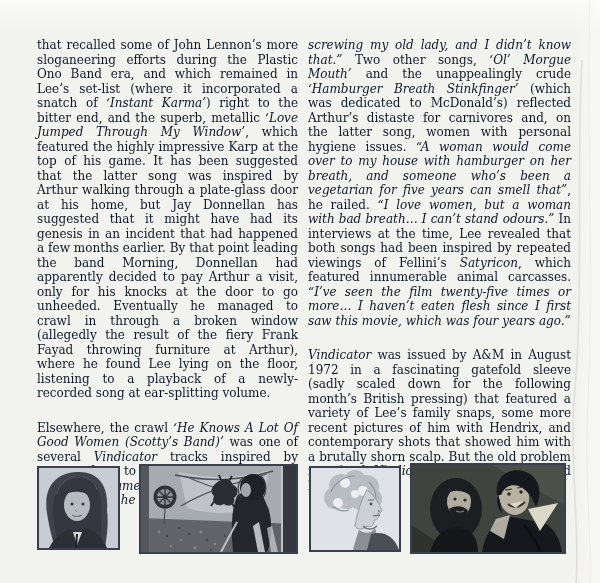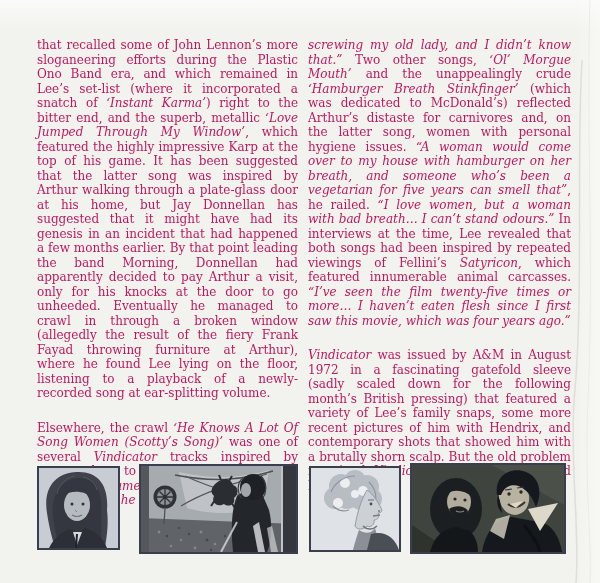--- a/index.html
+++ b/index.html
@@ -35,27 +35,27 @@
     position:absolute;
     border:2px solid var(--frame,#3b3e4c);
     box-sizing:border-box;
     background:#c8cdd3;
   }
   .photo svg { display:block; width:100%; height:100%; }
 </style>
 </head>
 <body>
 
-<div class="page" style="background: rgb(242, 242, 238); color: #be185d; --frame: #3b3e4c;">
+<div class="page" style="background: rgb(242, 242, 238); color: #0f172a; --frame: #3b3e4c;">
   <div class="top-shade"></div>
   <div class="right-shade"></div>
 
   <div class="col" style="left:37px; width:261px;">
       <p><span>that recalled some of John Lennon’s more sloganeering efforts during the Plastic Ono Band era, and which remained in Lee’s set-list (where it incorporated a snatch of </span><span class="it">‘Instant Karma’</span><span>) right to the bitter end, and the superb, metallic </span><span class="it">‘Love Jumped Through My Window’</span><span>, which featured the highly impressive Karp at the top of his game. It has been suggested that the latter song was inspired by Arthur walking through a plate-glass door at his home, but Jay Donnellan has suggested that it might have had its genesis in an incident that had happened a few months earlier. By that point leading the band Morning, Donnellan had apparently decided to pay Arthur a visit, only for his knocks at the door to go unheeded. Eventually he managed to crawl in through a broken window (allegedly the result of the fiery Frank Fayad throwing furniture at Arthur), where he found Lee lying on the floor, listening to a playback of a newly-recorded song at ear-splitting volume.</span></p>
-      <p><span>Elsewhere, the crawl </span><span class="it">‘He Knows A Lot Of Song Women (Scotty’s Song)’</span><span> was one of several </span><span class="it">Vindicator</span><span> tracks inspired by events close to home. </span><span class="it">“That was about [old friend] James Scott”</span><span>, Arthur revealed. </span><span class="it">“Jimi told me he was</span></p>
+      <p><span>Elsewhere, the crawl </span><span class="it">‘He Knows A Lot Of Good Women (Scotty’s Band)’</span><span> was one of several </span><span class="it">Vindicator</span><span> tracks inspired by events close to home. </span><span class="it">“That was about [old friend] James Scott”</span><span>, Arthur revealed. </span><span class="it">“Jimi told me he was</span></p>
     </div>
   <div class="col" style="left:308px; width:263px;">
       <p><span class="it">screwing my old lady, and I didn’t know that.”</span><span> Two other songs, </span><span class="it">‘Ol’ Morgue Mouth’</span><span> and the unappealingly crude </span><span class="it">‘Hamburger Breath Stinkfinger’</span><span> (which was dedicated to McDonald’s) reflected Arthur’s distaste for carnivores and, on the latter song, women with personal hygiene issues. </span><span class="it">“A woman would come over to my house with hamburger on her breath, and someone who’s been a vegetarian for five years can smell that”</span><span>, he railed. </span><span class="it">“I love women, but a woman with bad breath… I can’t stand odours.”</span><span> In interviews at the time, Lee revealed that both songs had been inspired by repeated viewings of Fellini’s </span><span class="it">Satyricon</span><span>, which featured innumerable animal carcasses. </span><span class="it">“I’ve seen the film twenty-five times or more… I haven’t eaten flesh since I first saw this movie, which was four years ago.”</span></p>
       <p><span class="it">Vindicator</span><span> was issued by A&amp;M in August 1972 in a fascinating gatefold sleeve (sadly scaled down for the following month’s British pressing) that featured a variety of Lee’s family snaps, some more recent pictures of him with Hendrix, and contemporary shots that showed him with a brutally shorn scalp. But the old problem remained: </span><span class="it">Vindicator</span><span> fused soul, blues and hard rock with</span></p>
     </div>
 
   <div class="photo" style="left:37px; top:466px; width:83px; height:84px;">
     <svg viewBox="0 0 79 80" preserveAspectRatio="none">
       <rect x="0" y="0" width="79" height="80" fill="#c8cdd3"></rect>
       <path d="M8,45 C4,20 16,5 38,4 C58,3 70,16 68,42 C70,58 67,72 66,80 L16,80 C12,66 10,58 8,45 Z" fill="#3f424a"></path>

